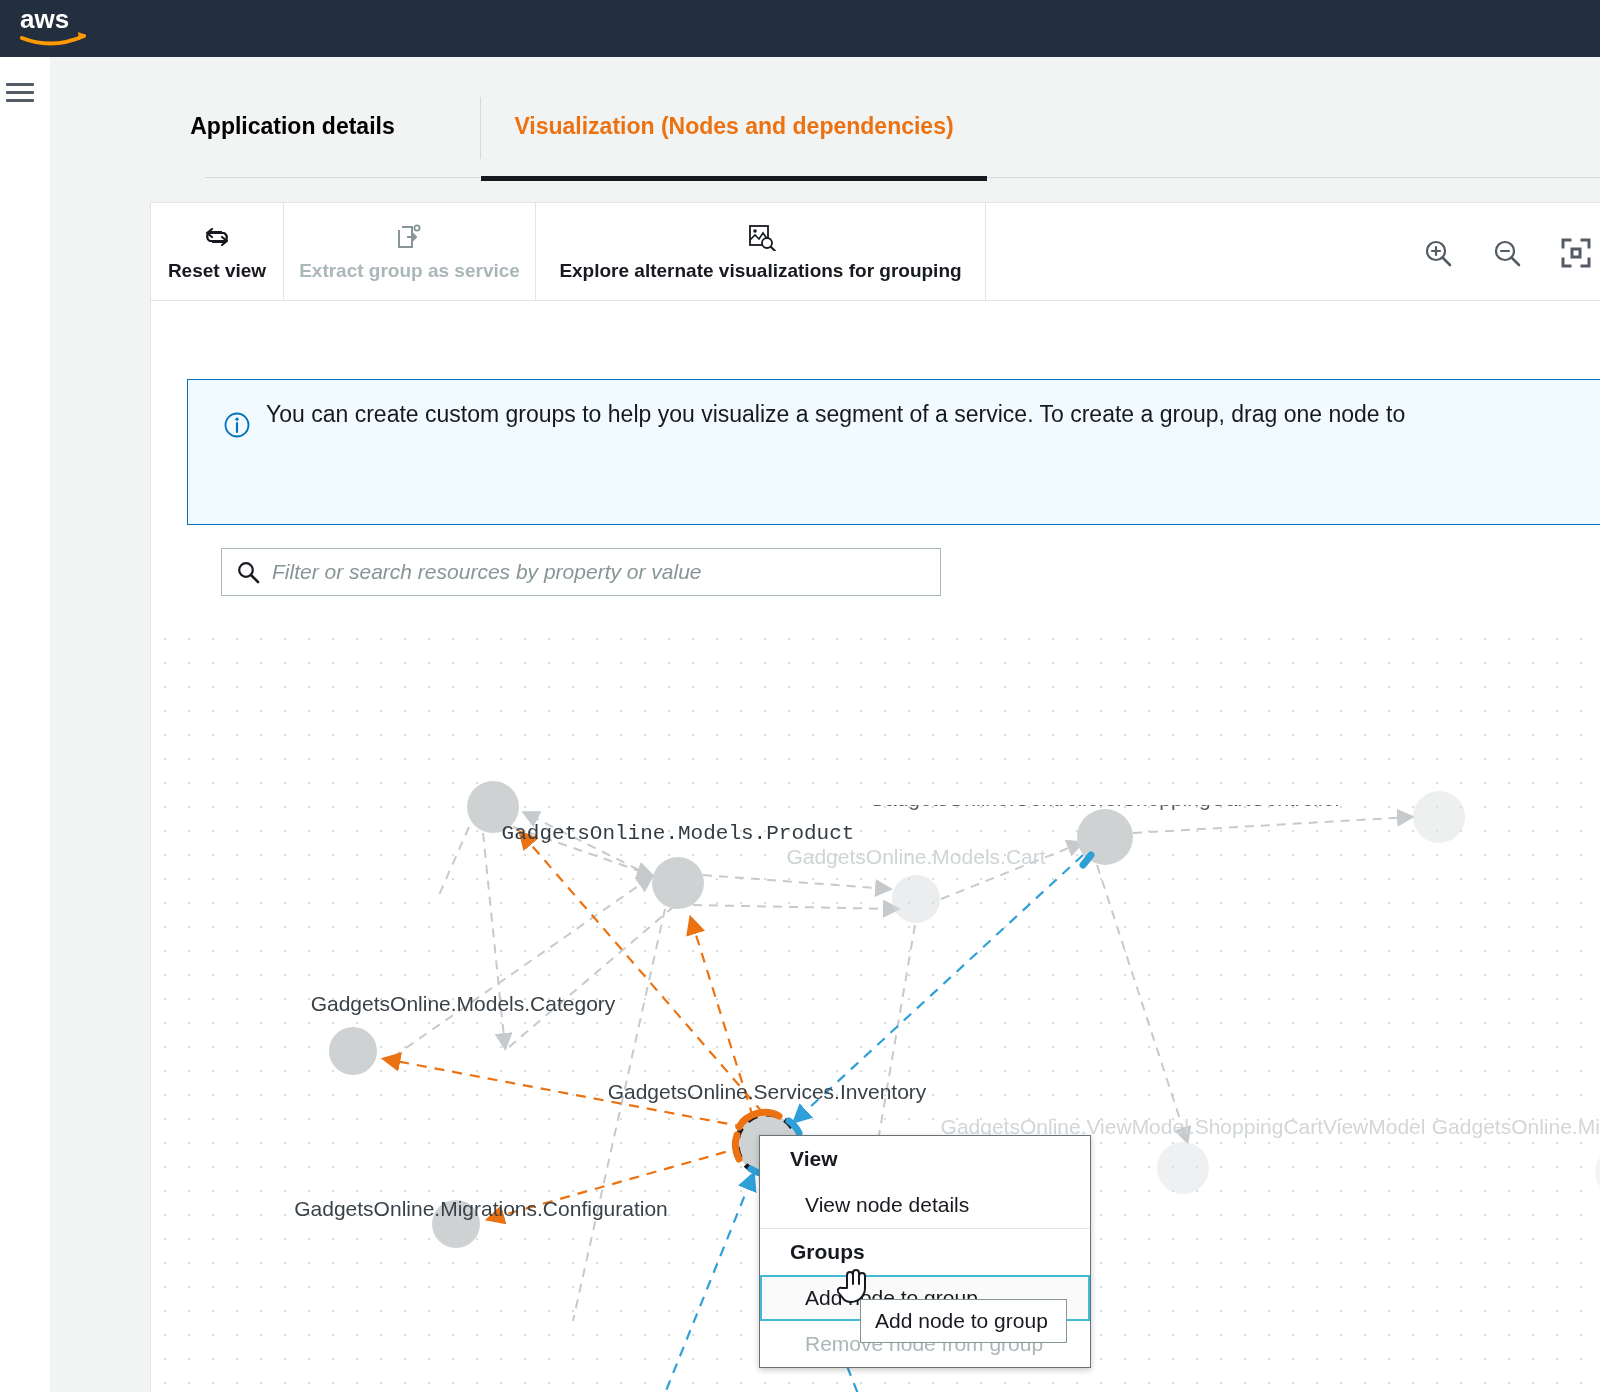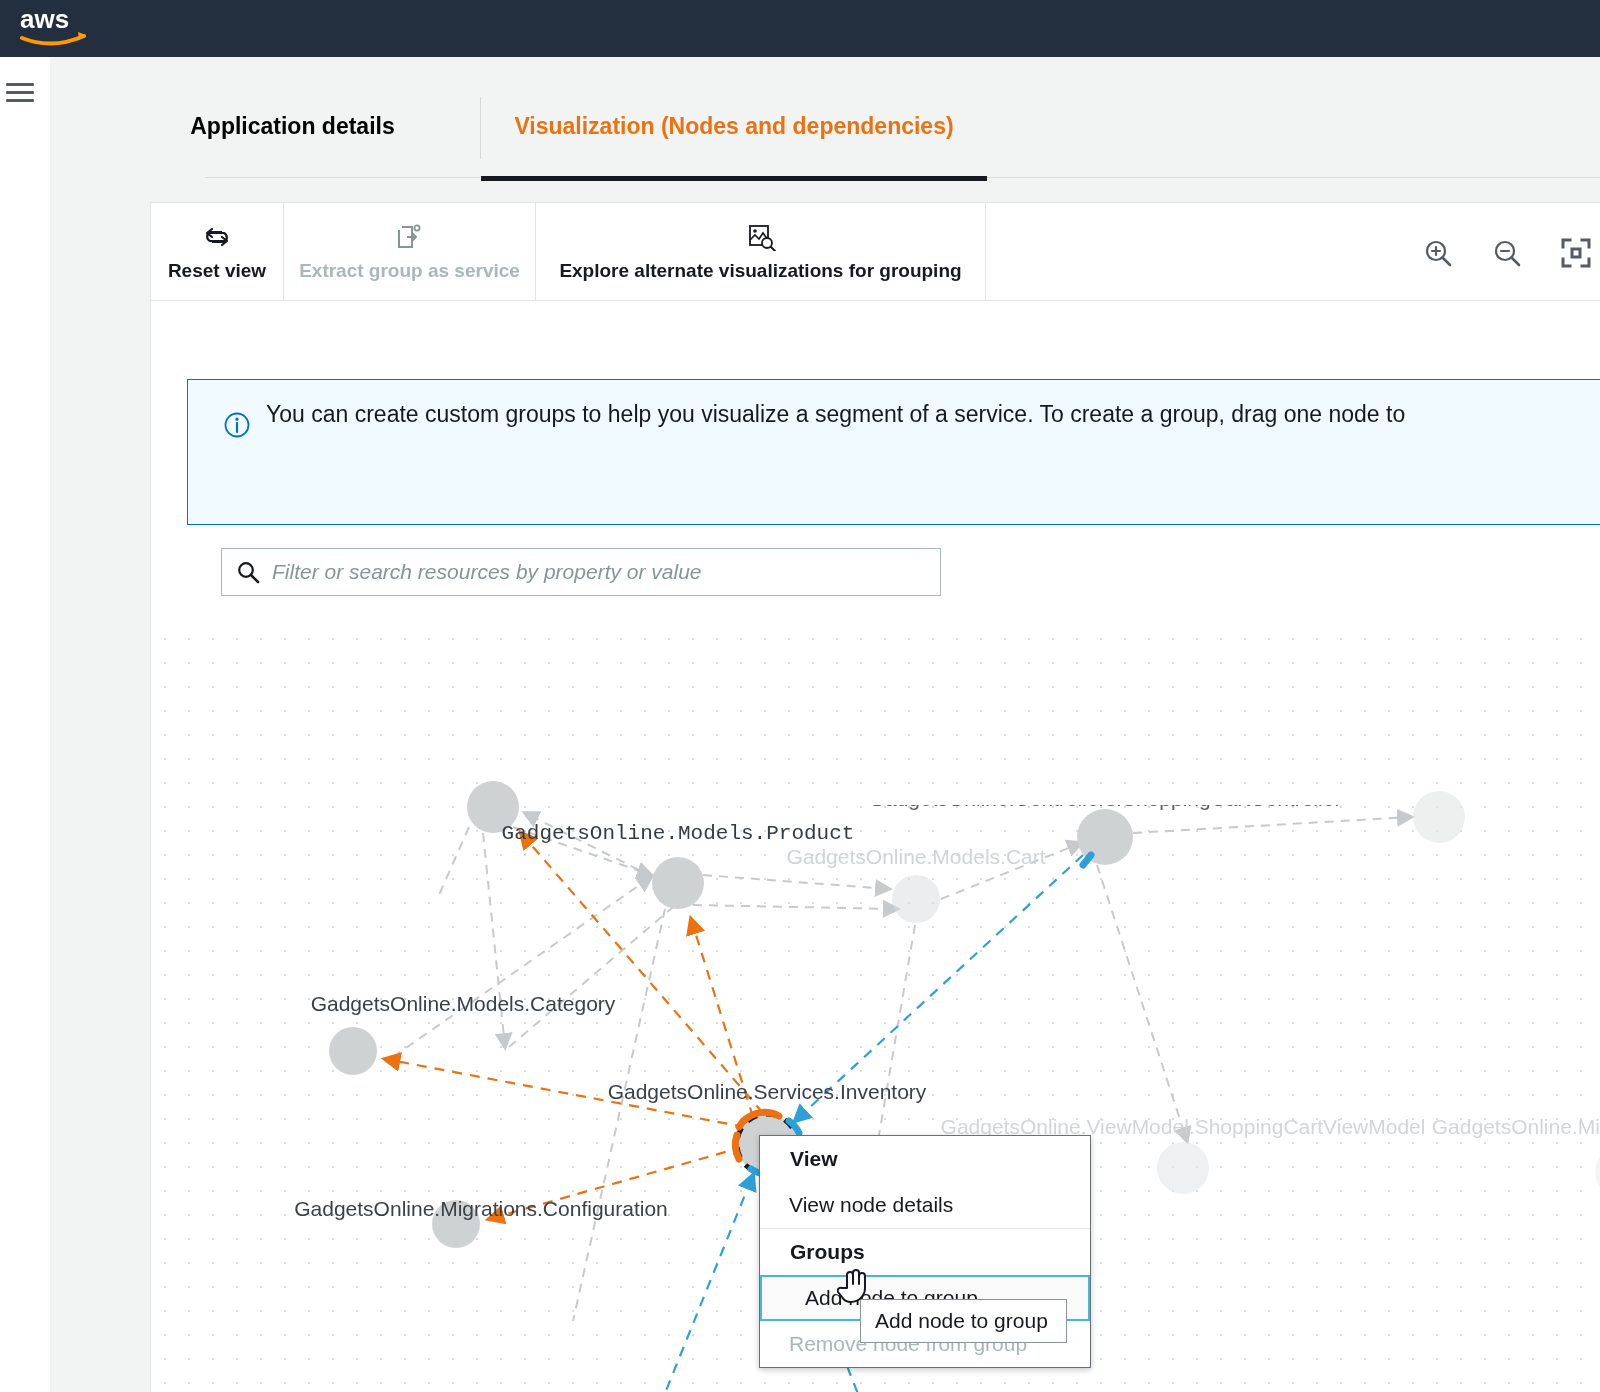--- a/index.html
+++ b/index.html
@@ -122,21 +122,21 @@
     background: #ffffff; border: 1px solid #687078;
     box-shadow: 0 2px 6px rgba(0,0,0,.22);
     box-sizing: border-box;
   }
   .ctx-section {
     font-size: 21px; font-weight: 700; color: #16191f;
     padding: 11px 0 11px 30px;
   }
   .ctx-item {
     font-size: 21px; color: #16191f;
-    padding: 11px 0 11px 29px; cursor: pointer;
+    padding: 11px 0 11px 45px; cursor: pointer;
   }
   .ctx-item.disabled { color: #aab7b8; }
   .ctx-item.selected {
     border: 2px solid #44b9d6; background: #fafafa;
     padding: 9px 0 9px 43px;
   }
   .ctx-sep { height: 1px; background: #e3e5e5; }
   .tooltip {
     position: absolute; left: 709px; top: 1096px; width: 207px; height: 44px;
     background: #ffffff; border: 1px solid #879596;

